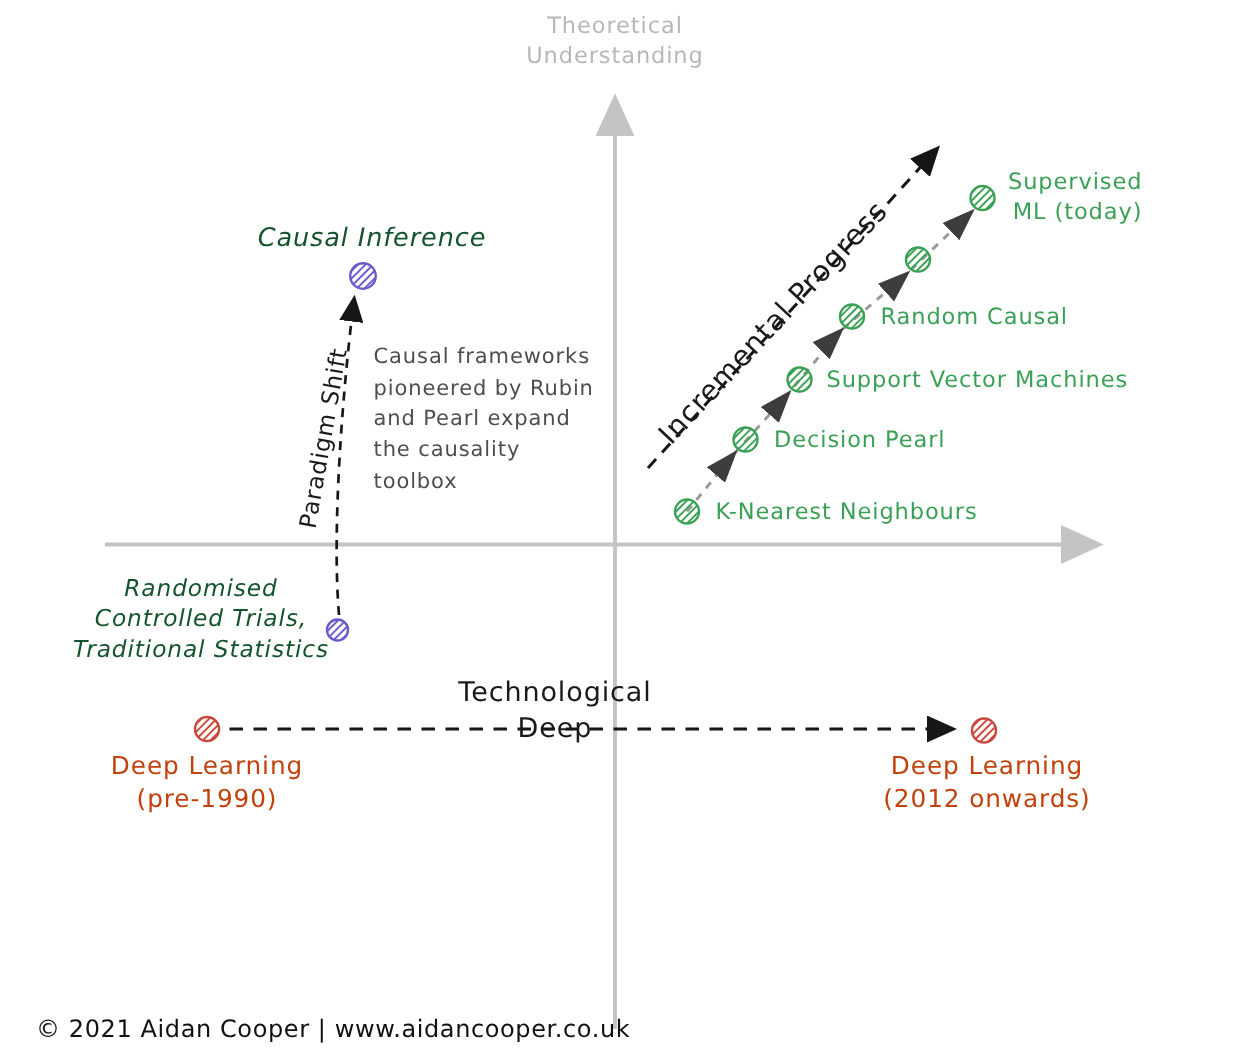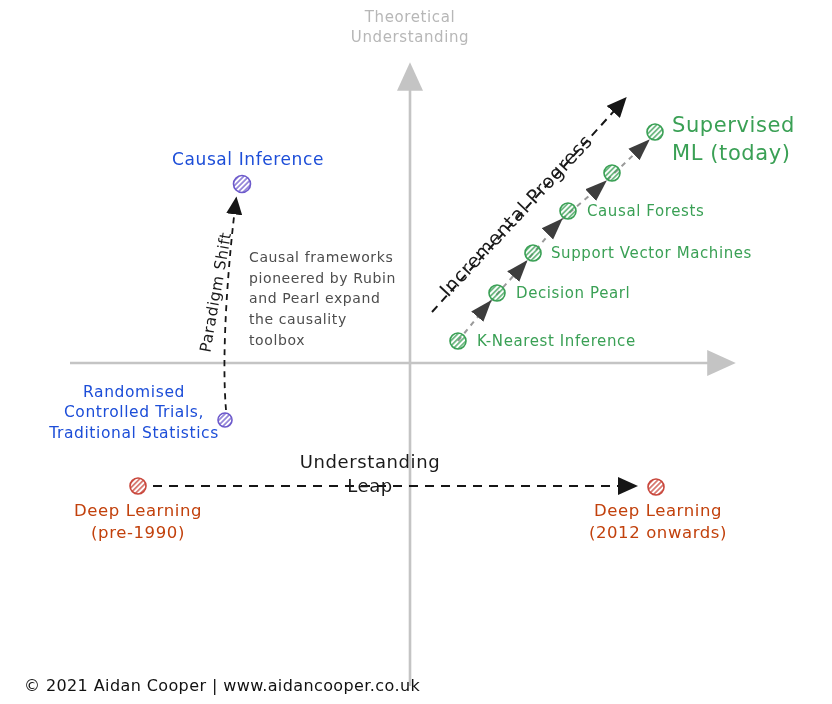--- a/index.html
+++ b/index.html
@@ -3,24 +3,24 @@
 <meta charset="utf-8">
 <style>
   html,body{margin:0;padding:0;background:#ffffff;}
   .stage{
     position:relative;width:832px;height:704px;background:#ffffff;overflow:hidden;
     font-family:"DejaVu Sans","Liberation Sans",sans-serif;
   }
   .lbl{position:absolute;letter-spacing:.6px;line-height:1.32;white-space:pre-line;}
   .center{text-align:center;}
   .gray-axis{color:#b7b7b7;font-size:15px;}
-  .purple{color:#1d4ed8;}
+  .purple{color:#14532d;font-style:italic;}
   .green{color:#3aa055;}
   .red{color:#c2410c;}
-  .dark{color:#4d4d4d;margin-top:19px;}
+  .dark{color:#4d4d4d;}
   .black{color:#1a1a1a;}
   .rot{transform-origin:center center;}
   svg{position:absolute;left:0;top:0;}
   .footer{position:absolute;left:24px;top:676px;font-size:16px;color:#111;letter-spacing:.4px;}
 </style>
 </head>
 <body>
 
 <div class="stage">
 
@@ -81,28 +81,28 @@
 Controlled Trials,
 Traditional Statistics</div>
   <div class="lbl black center rot" style="left:150px;top:282px;width:132px;font-size:15.5px;transform:rotate(-80deg);">Paradigm Shift</div>
   <div class="lbl dark" style="left:249px;top:228px;width:190px;font-size:14px;line-height:1.48;">Causal frameworks
 pioneered by Rubin
 and Pearl expand
 the causality
 toolbox</div>
 
   <div class="lbl black center rot" style="left:406px;top:203px;width:220px;font-size:19px;transform:rotate(-47deg);">Incremental Progress</div>
-  <div class="lbl green" style="left:477px;top:332px;font-size:15px;">K-Nearest Inference</div>
+  <div class="lbl green" style="left:477px;top:332px;font-size:15px;">K-Nearest Neighbours</div>
   <div class="lbl green" style="left:516px;top:284px;font-size:15px;">Decision Pearl</div>
   <div class="lbl green" style="left:551px;top:244px;font-size:15px;">Support Vector Machines</div>
-  <div class="lbl green" style="left:587px;top:202px;font-size:15px;">Causal Forests</div>
-  <div class="lbl green" style="left:672px;top:112px;font-size:21px;">Supervised
+  <div class="lbl green" style="left:587px;top:202px;font-size:15px;">Random Causal</div>
+  <div class="lbl green" style="left:672px;top:112px;font-size:15px;text-align:right;">Supervised
 ML (today)</div>
 
-  <div class="lbl black center" style="left:278px;top:450px;width:184px;font-size:18px;">Understanding Leap</div>
+  <div class="lbl black center" style="left:278px;top:450px;width:184px;font-size:18px;">Technological Deep</div>
   <div class="lbl red center" style="left:56px;top:500px;width:164px;font-size:16.5px;">Deep Learning
 (pre-1990)</div>
   <div class="lbl red center" style="left:566px;top:500px;width:184px;font-size:16.5px;">Deep Learning
 (2012 onwards)</div>
 
   <div class="footer">© 2021 Aidan Cooper | www.aidancooper.co.uk</div>
 
 </div>
 
 </body></html>

